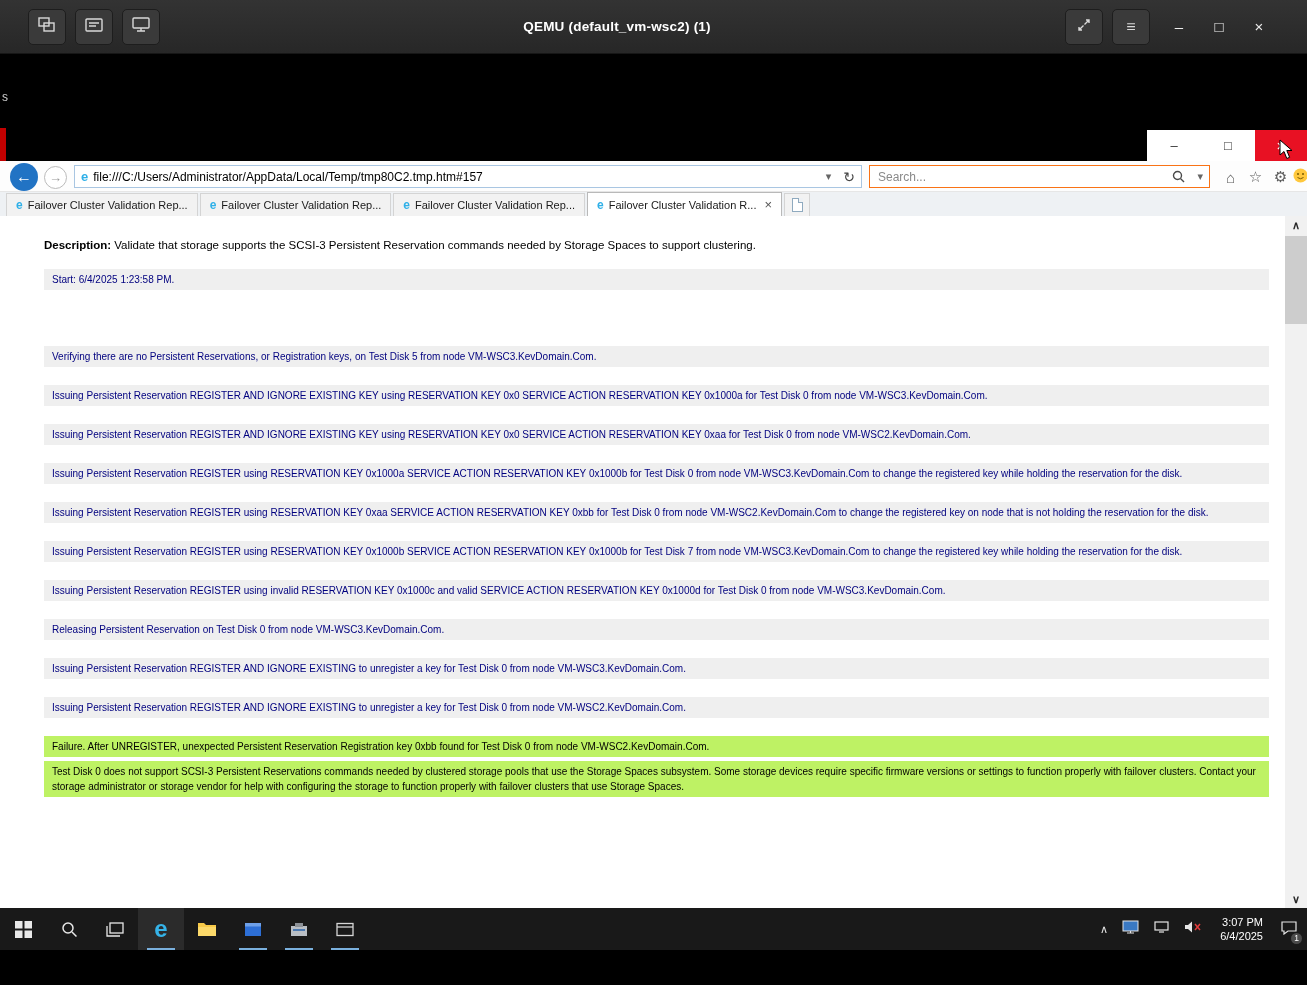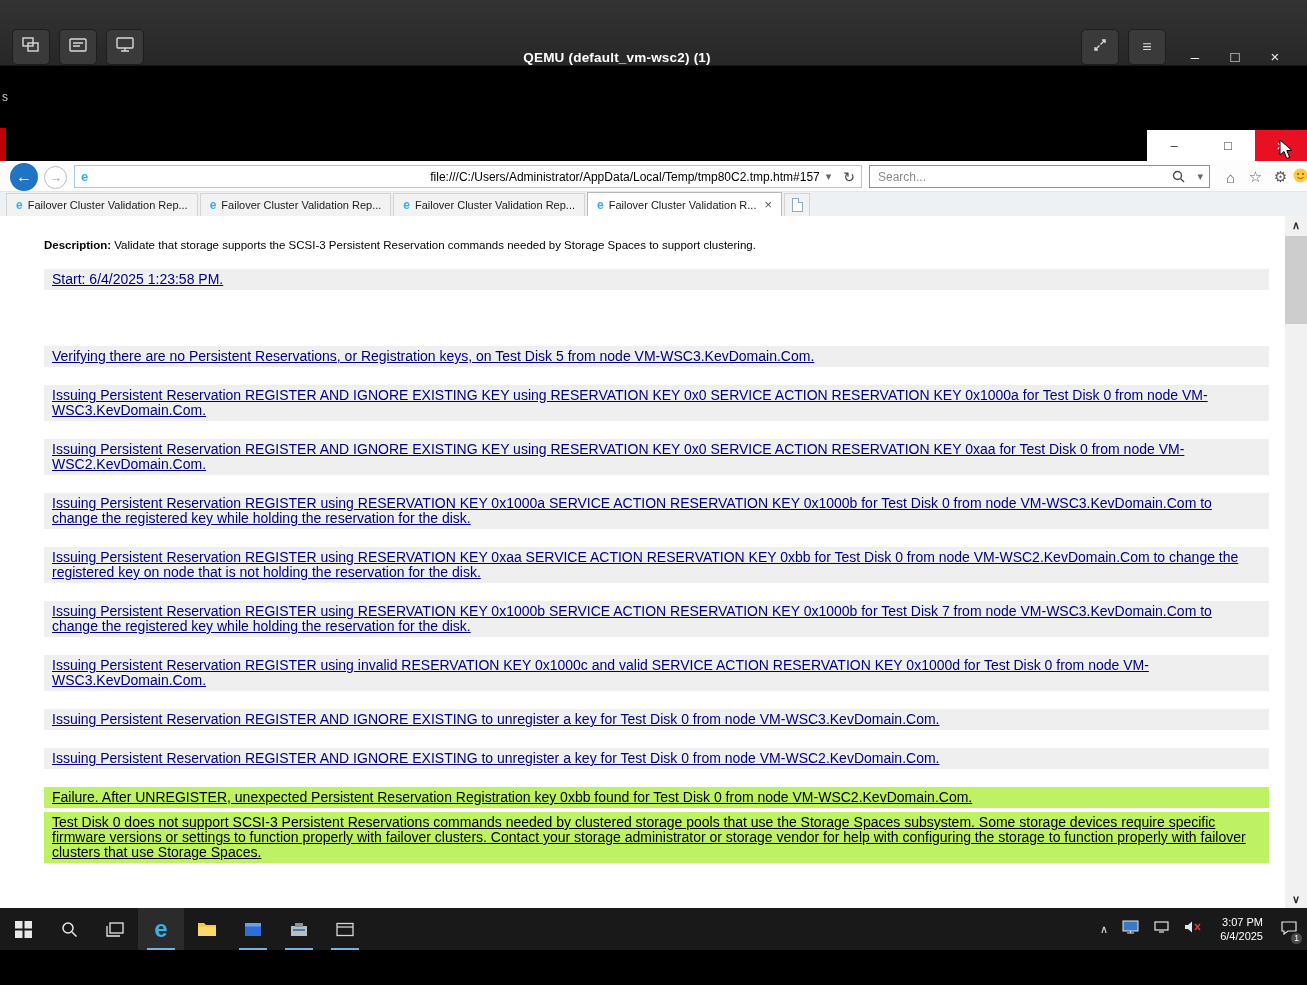--- a/index.html
+++ b/index.html
@@ -7,24 +7,24 @@
   body {
     background:#000;
     font-family:"Liberation Sans", sans-serif;
     position:relative;
     overflow:hidden;
   }
   .stage { position:absolute; inset:0; }
 
   
   .qemu-bar {
-    position:absolute; top:0; left:0; width:1307px; height:66px;
+    position:absolute; top:0; left:0; width:1307px; height:54px;
     background:linear-gradient(#333,#272727);
     border-bottom:1px solid #161616;
-    display:flex; align-items:flex-end; padding:0 12px;
+    display:flex; align-items:center; padding:0 28px;
   }
   .qemu-btn {
     width:38px; height:36px; margin-right:9px;
     background:#3a3a3a; border:1px solid #1d1d1d; border-radius:5px;
     display:flex; align-items:center; justify-content:center;
     color:#d9d9d9; font-size:16px; flex:0 0 auto;
   }
   .qemu-btn svg { stroke:#d9d9d9; fill:none; stroke-width:1.4; }
   .qemu-title {
     flex:1; text-align:center; color:#fff; font-weight:bold; font-size:13.5px;
@@ -64,21 +64,21 @@
     background:#fff; border:1px solid #bbb; color:#9a9a9a;
     display:flex; align-items:center; justify-content:center; font-size:13px;
   }
   .addr-field {
     position:absolute; left:74px; top:4px; width:788px; height:23px;
     background:#fff; border:1px solid #a9c6e2;
     display:flex; align-items:center; font-size:12px; color:#000;
   }
   .e-ico { color:#2fb0e8; font-weight:bold; font-size:13px; line-height:1; }
   .addr-field .e-ico { margin:0 5px 0 6px; }
-  .url { flex:1; white-space:nowrap; overflow:hidden;text-align:right; }
+  .url { flex:1; white-space:nowrap; overflow:hidden; }
   .field-ico { color:#666; font-size:11px; padding:0 6px; display:flex; align-items:center; }
   .field-ico.refresh { font-size:14px; color:#444; }
   .search-field {
     position:absolute; left:869px; top:4px; width:341px; height:23px;
     background:#fff; border:1px solid #f97316; display:flex; align-items:center;
   }
   .search-field input {
     flex:1; border:none; outline:none; background:transparent;
     font-family:"Liberation Sans", sans-serif; font-size:12px; color:#333; padding-left:8px;
   }
@@ -116,22 +116,22 @@
     background:#eef1f4; border-left:1px solid #8faabf; border-bottom:1px solid #8faabf;
   }
 
   
   .page {
     position:absolute; left:0; top:216px; width:1285px; height:692px;
     background:#fff; padding:22px 16px 0 44px; overflow:hidden;
   }
   .desc { font-size:11.5px; color:#000; margin-bottom:17px; line-height:14px; }
   .row {
-    background:#efefef; color:#00007f; font-size:14px; line-height:15px;
-    padding:3px 8px; margin-bottom:18px;text-decoration:underline;
+    background:#efefef; color:#00007f; font-size:10px; line-height:15px;
+    padding:3px 8px; margin-bottom:18px;
   }
   .row.start { margin-bottom:56px; }
   .row.fail { background:#bef264; color:#000; margin-bottom:4px; }
 
   
   .scrollbar {
     position:absolute; left:1285px; top:216px; width:22px; height:692px; background:#f1f1f1;
   }
   .sb-btn {
     position:absolute; left:0; width:22px; height:18px; display:flex;
@@ -301,20 +301,21 @@
       <span>Validate that storage supports the SCSI-3 Persistent Reservation commands needed by Storage Spaces to support clustering.</span>
     </div>
     <div class="row start">Start: 6/4/2025 1:23:58 PM.</div>
     <div class="row">Verifying there are no Persistent Reservations, or Registration keys, on Test Disk 5 from node VM-WSC3.KevDomain.Com.</div>
     <div class="row">Issuing Persistent Reservation REGISTER AND IGNORE EXISTING KEY using RESERVATION KEY 0x0 SERVICE ACTION RESERVATION KEY 0x1000a for Test Disk 0 from node VM-WSC3.KevDomain.Com.</div>
     <div class="row">Issuing Persistent Reservation REGISTER AND IGNORE EXISTING KEY using RESERVATION KEY 0x0 SERVICE ACTION RESERVATION KEY 0xaa for Test Disk 0 from node VM-WSC2.KevDomain.Com.</div>
     <div class="row">Issuing Persistent Reservation REGISTER using RESERVATION KEY 0x1000a SERVICE ACTION RESERVATION KEY 0x1000b for Test Disk 0 from node VM-WSC3.KevDomain.Com to change the registered key while holding the reservation for the disk.</div>
     <div class="row">Issuing Persistent Reservation REGISTER using RESERVATION KEY 0xaa SERVICE ACTION RESERVATION KEY 0xbb for Test Disk 0 from node VM-WSC2.KevDomain.Com to change the registered key on node that is not holding the reservation for the disk.</div>
     <div class="row">Issuing Persistent Reservation REGISTER using RESERVATION KEY 0x1000b SERVICE ACTION RESERVATION KEY 0x1000b for Test Disk 7 from node VM-WSC3.KevDomain.Com to change the registered key while holding the reservation for the disk.</div>
     <div class="row">Issuing Persistent Reservation REGISTER using invalid RESERVATION KEY 0x1000c and valid SERVICE ACTION RESERVATION KEY 0x1000d for Test Disk 0 from node VM-WSC3.KevDomain.Com.</div>
+    <div class="row">Releasing Persistent Reservation on Test Disk 0 from node VM-WSC3.KevDomain.Com.</div>
     <div class="row">Issuing Persistent Reservation REGISTER AND IGNORE EXISTING to unregister a key for Test Disk 0 from node VM-WSC3.KevDomain.Com.</div>
     <div class="row">Issuing Persistent Reservation REGISTER AND IGNORE EXISTING to unregister a key for Test Disk 0 from node VM-WSC2.KevDomain.Com.</div>
     <div class="row fail">Failure. After UNREGISTER, unexpected Persistent Reservation Registration key 0xbb found for Test Disk 0 from node VM-WSC2.KevDomain.Com.</div>
     <div class="row fail">Test Disk 0 does not support SCSI-3 Persistent Reservations commands needed by clustered storage pools that use the Storage Spaces subsystem. Some storage devices require specific firmware versions or settings to function properly with failover clusters. Contact your storage administrator or storage vendor for help with configuring the storage to function properly with failover clusters that use Storage Spaces.</div>
   </div>
 
   <div class="scrollbar">
     <div class="sb-btn up">∧</div>
     <div class="sb-thumb"></div>
     <div class="sb-btn down">∨</div>

